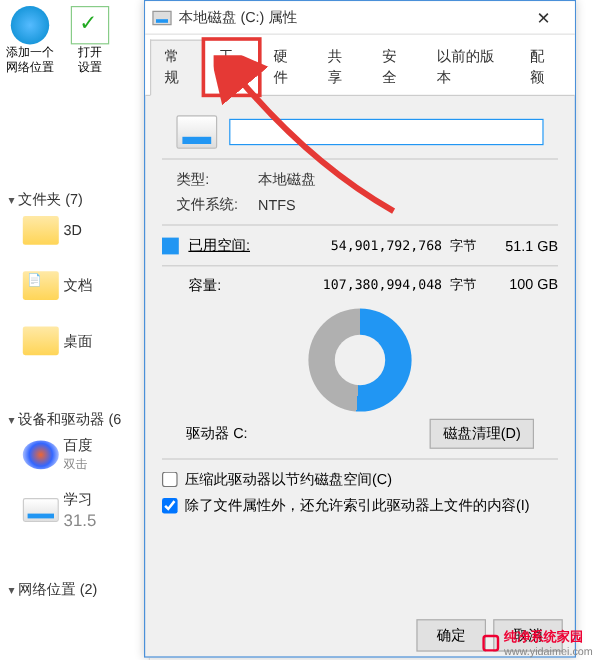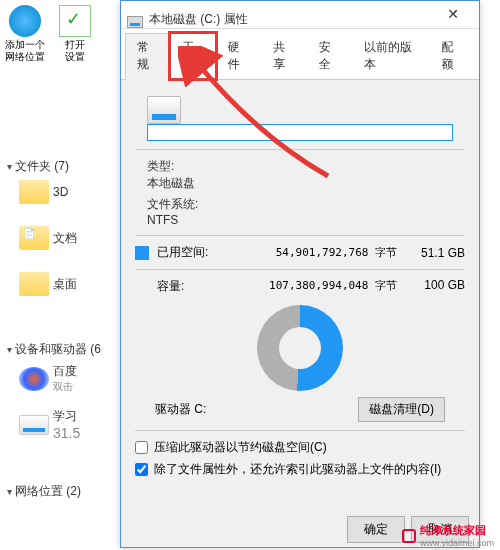--- a/index.html
+++ b/index.html
@@ -14,46 +14,46 @@
 .tree-header { color: #333; padding: 3px 2px; display: flex; align-items: center; gap: 3px; }
 .tree-item { display: flex; align-items: center; gap: 4px; padding: 2px 0 2px 14px; color: #333; }
 .folder-ico { width: 30px; height: 24px; background: linear-gradient(#ffe9a6,#ffd557); border-radius: 2px; }
 .disk-ico { width: 30px; height: 20px; background: #e8e8e8; border: 1px solid #ccc; border-radius: 2px; position: relative; }
 .disk-ico.ssd { background: linear-gradient(#fff,#e0e0e0); }
 .disk-ico::after { content:''; position:absolute; bottom:2px; left:3px; right:3px; height:4px; background:#2196f3; }
 .baidu-ico { width: 30px; height: 24px; border-radius: 50%; background: radial-gradient(circle,#e63,#36f,#fff); }
 
 
 .dialog { position: absolute; left: 120px; top: 0; width: 360px; height: 548px; background: #f0f0f0; border: 1px solid #4a90d9; box-shadow: 0 0 8px rgba(0,0,0,0.2); }
-.titlebar { height: 28px; background: #fff; display: flex; align-items: flex-end; padding: 0 6px; border-bottom: 1px solid #ddd; }
+.titlebar { height: 28px; background: #fff; display: flex; align-items: center; padding: 0 6px; border-bottom: 1px solid #ddd; }
 .titlebar .drive-glyph { width: 16px; height: 12px; background: #ddd; border: 1px solid #999; margin-right: 6px; position: relative; }
 .titlebar .drive-glyph::after { content:''; position:absolute; bottom:1px; left:2px; right:2px; height:3px; background:#2196f3; }
 .titlebar-title { flex: 1; color: #333; font-size: 12px; }
 .titlebar-close { width: 40px; height: 28px; text-align: center; line-height: 28px; font-size: 14px; color: #333; }
 
 .tabstrip { display: flex; background: #fff; padding: 4px 4px 0; border-bottom: 1px solid #ccc; }
 .tab { padding: 5px 11px; color: #333; font-size: 12px; border: 1px solid transparent; cursor: default; position: relative; }
 .tab.active { background: #f0f0f0; border: 1px solid #ccc; border-bottom: 1px solid #f0f0f0; margin-bottom: -1px; }
 .tab.highlight { outline: 3px solid #e53935; outline-offset: -1px; z-index: 2; }
 
 .panel { padding: 12px 14px; position: relative; height: calc(100% - 28px - 30px - 38px); }
-.row { display: flex; margin: 4px 12px; flex-direction: column; }
+.row { display: flex; align-items: center; margin: 4px 12px; }
 .row .label { width: 68px; color: #333; }
 .row .value { color: #333; }
 .disk-icon-big { width: 34px; height: 28px; background: linear-gradient(#fff,#ddd); border: 1px solid #bbb; border-radius: 2px; position: relative; margin-right: 10px; }
 .disk-icon-big::after { content:''; position:absolute; bottom:3px; left:4px; right:4px; height:6px; background:#2196f3; }
 .name-input { flex:1; height: 22px; border: 1px solid #2196f3; background:#fff; padding: 0 4px; }
 
 .divider { border: none; border-top: 1px solid #ccc; margin: 8px 0; }
 
 .space-row { display: flex; align-items: center; margin: 3px 0; }
 .space-swatch { width: 14px; height: 14px; margin-right: 8px; }
 .sw-used { background: #2196f3; }
 .sw-free { background: #b0b0b0; }
-.space-label { width: 64px; }
+.space-label { width: 64px; text-decoration: underline; }
 .space-bytes { flex: 1; text-align: right; padding-right: 12px; font-family: Consolas, monospace; font-size: 11px; }
 .space-human { width: 56px; text-align: right; }
 
 .capacity-row { display: flex; margin: 6px 0 4px 22px; }
 .capacity-label { width: 64px; }
 .capacity-bytes { flex:1; text-align:right; padding-right:12px; font-family: Consolas, monospace; font-size:11px; }
 .capacity-human { width:56px; text-align:right; }
 
 .donut { width: 86px; height: 86px; border-radius: 50%; margin: 10px auto 6px; background: conic-gradient(#2196f3 0 184deg, #b0b0b0 184deg 360deg); position: relative; }
 .donut::after { content:''; position:absolute; inset: 22px; background:#f0f0f0; border-radius:50%; }

